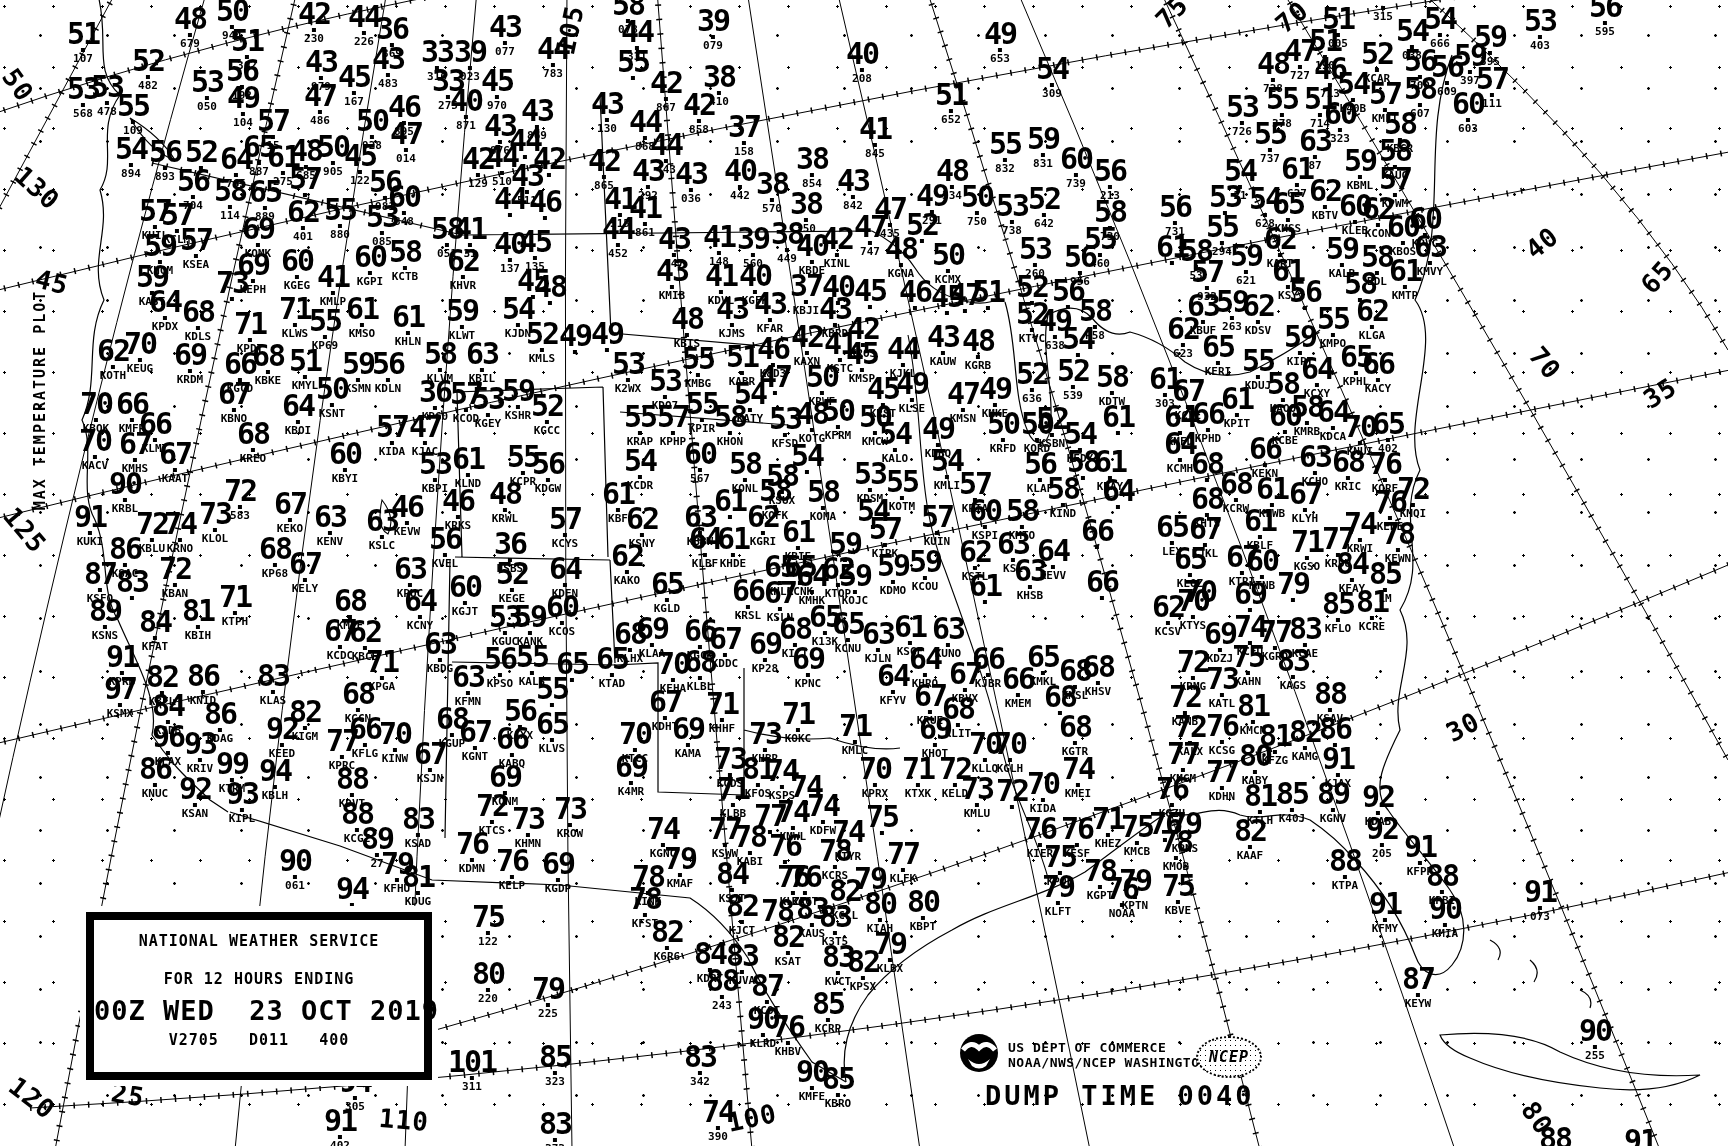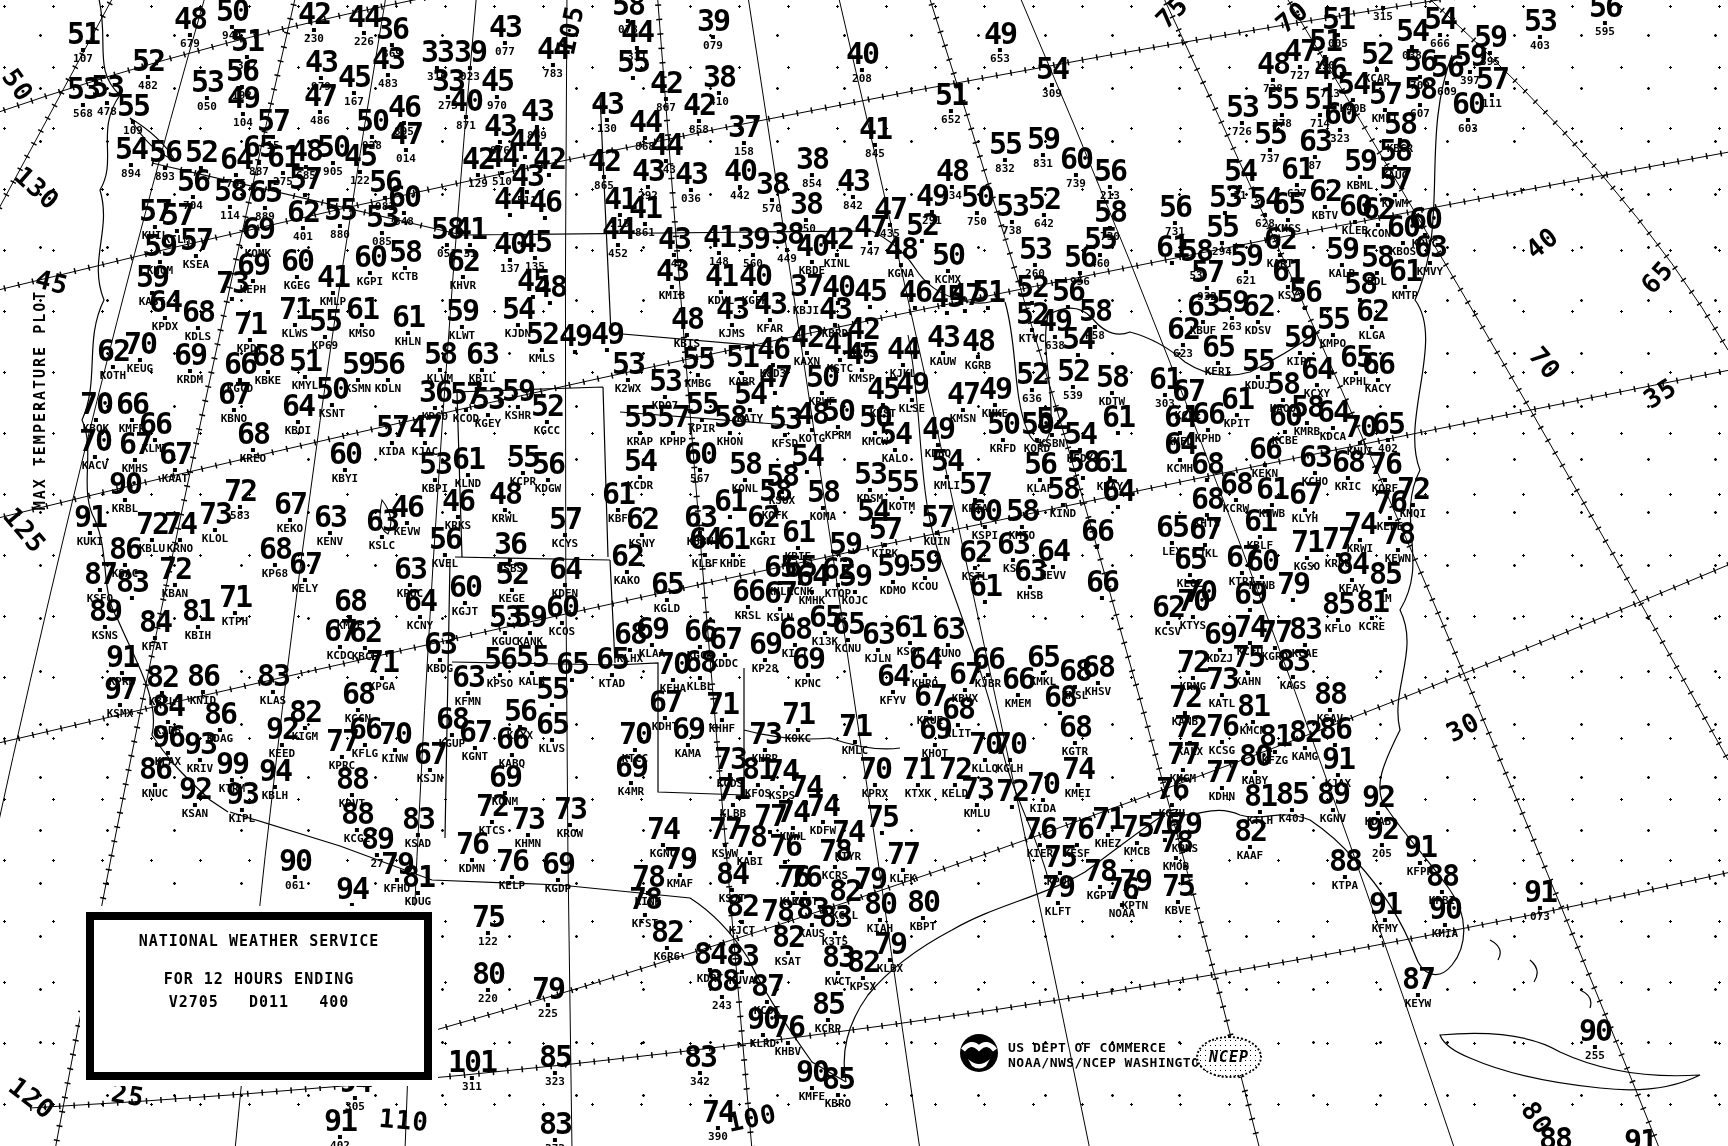--- a/index.html
+++ b/index.html
@@ -3166,33 +3166,35 @@
       <div class="gl" style="left: 1660px; top: 393px; transform: translate(-50%, -50%) rotate(-32deg);">35</div>
       <div class="gl" style="left: 1463px; top: 727px; transform: translate(-50%, -50%) rotate(-28deg);">30</div>
       <div class="gl" style="left: 1537px; top: 1118px; transform: translate(-50%, -50%) rotate(55deg);">80</div>
     </div>
 
   <div class="side-label">MAX TEMPERATURE PLOT</div>
 
   <div class="legend">
     <div class="sm t1">NATIONAL WEATHER SERVICE</div>
     <div class="sm t2">FOR 12 HOURS ENDING</div>
+    <div class="bg t3">00Z WED  23 OCT 2019</div>
     <div class="sm t4">V2705   D011   400</div>
   </div>
 
   <div class="credits">
     <svg width="42" height="42" viewBox="0 0 42 42">
       <circle cx="21" cy="21" r="19" fill="#000"></circle>
       <path d="M5,18 Q13,8 21,16 Q29,8 37,18" stroke="#fff" stroke-width="5" fill="none"></path>
       <path d="M10,27 q11,10 22,0 l-4,7 q-7,5 -14,0 z" fill="#fff"></path>
     </svg>
     <div class="txt">
       <div>US DEPT OF COMMERCE</div>
       <div>NOAA/NWS/NCEP WASHINGTON</div>
     </div>
   </div>
 
+  <div class="dump">DUMP TIME 0040</div>
 
   <div class="ncep">
     <span>NCEP</span>
   </div>
 
 </div>
 
 </body></html>

